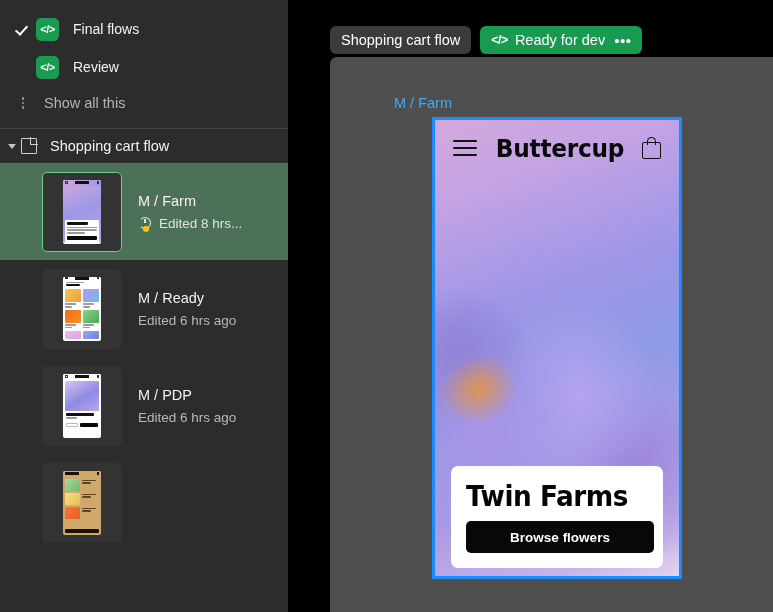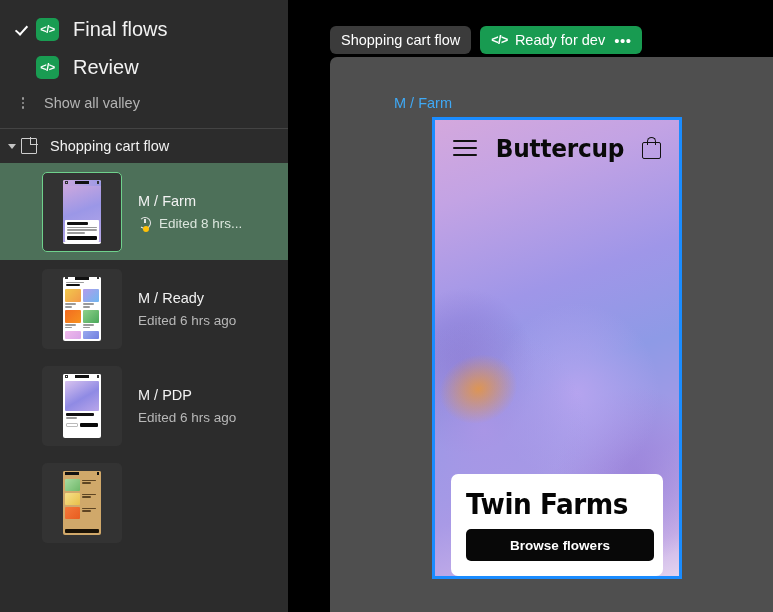--- a/index.html
+++ b/index.html
@@ -66,21 +66,21 @@
     display: flex; align-items: center; justify-content: center;
     font-size: 11px;
     font-weight: bold;
     color: #ffffff;
     letter-spacing: -0.5px;
     flex: 0 0 23px;
   }
 
   .page-label {
     margin-left: 14px;
-    font-size: 20px;
+    font-size: 14px;
     color: #f2f2f2;
   }
 
   .showall-row {
     display: flex;
     align-items: center;
     height: 34px;
     padding-left: 10px;
     cursor: pointer;
   }
@@ -349,21 +349,21 @@
     position: absolute;
     left: 5px; top: 0;
     width: 9px; height: 8px;
     border: 1.6px solid #111111;
     border-bottom: none;
     border-radius: 5px 5px 0 0;
   }
 
   .info-card {
     position: absolute;
-    left: 16px; right: 16px; bottom: 0;
+    left: 16px; right: 16px; bottom: 8px;
     background: #ffffff;
     border-radius: 7px;
     padding: 16px 9px 15px 15px;
     z-index: 3;
   }
   .card-title {
     font-family: "DejaVu Sans", sans-serif;
     font-size: 28px;
     font-weight: bold;
     color: #050505;
@@ -432,21 +432,21 @@
         <div class="code-badge">&lt;/&gt;</div>
         <div class="page-label">Review</div>
       </div>
 
       <div class="showall-row">
         <div class="kebab">
             <i></i>
             <i></i>
             <i></i>
           </div>
-        <div class="showall-label">Show all valley</div>
+        <div class="showall-label">Show all this</div>
       </div>
     </div>
 
 
     <div class="group-row">
       <div class="disclosure"></div>
       <div class="frame-icon"></div>
       <div class="group-label">Shopping cart flow</div>
     </div>
 

